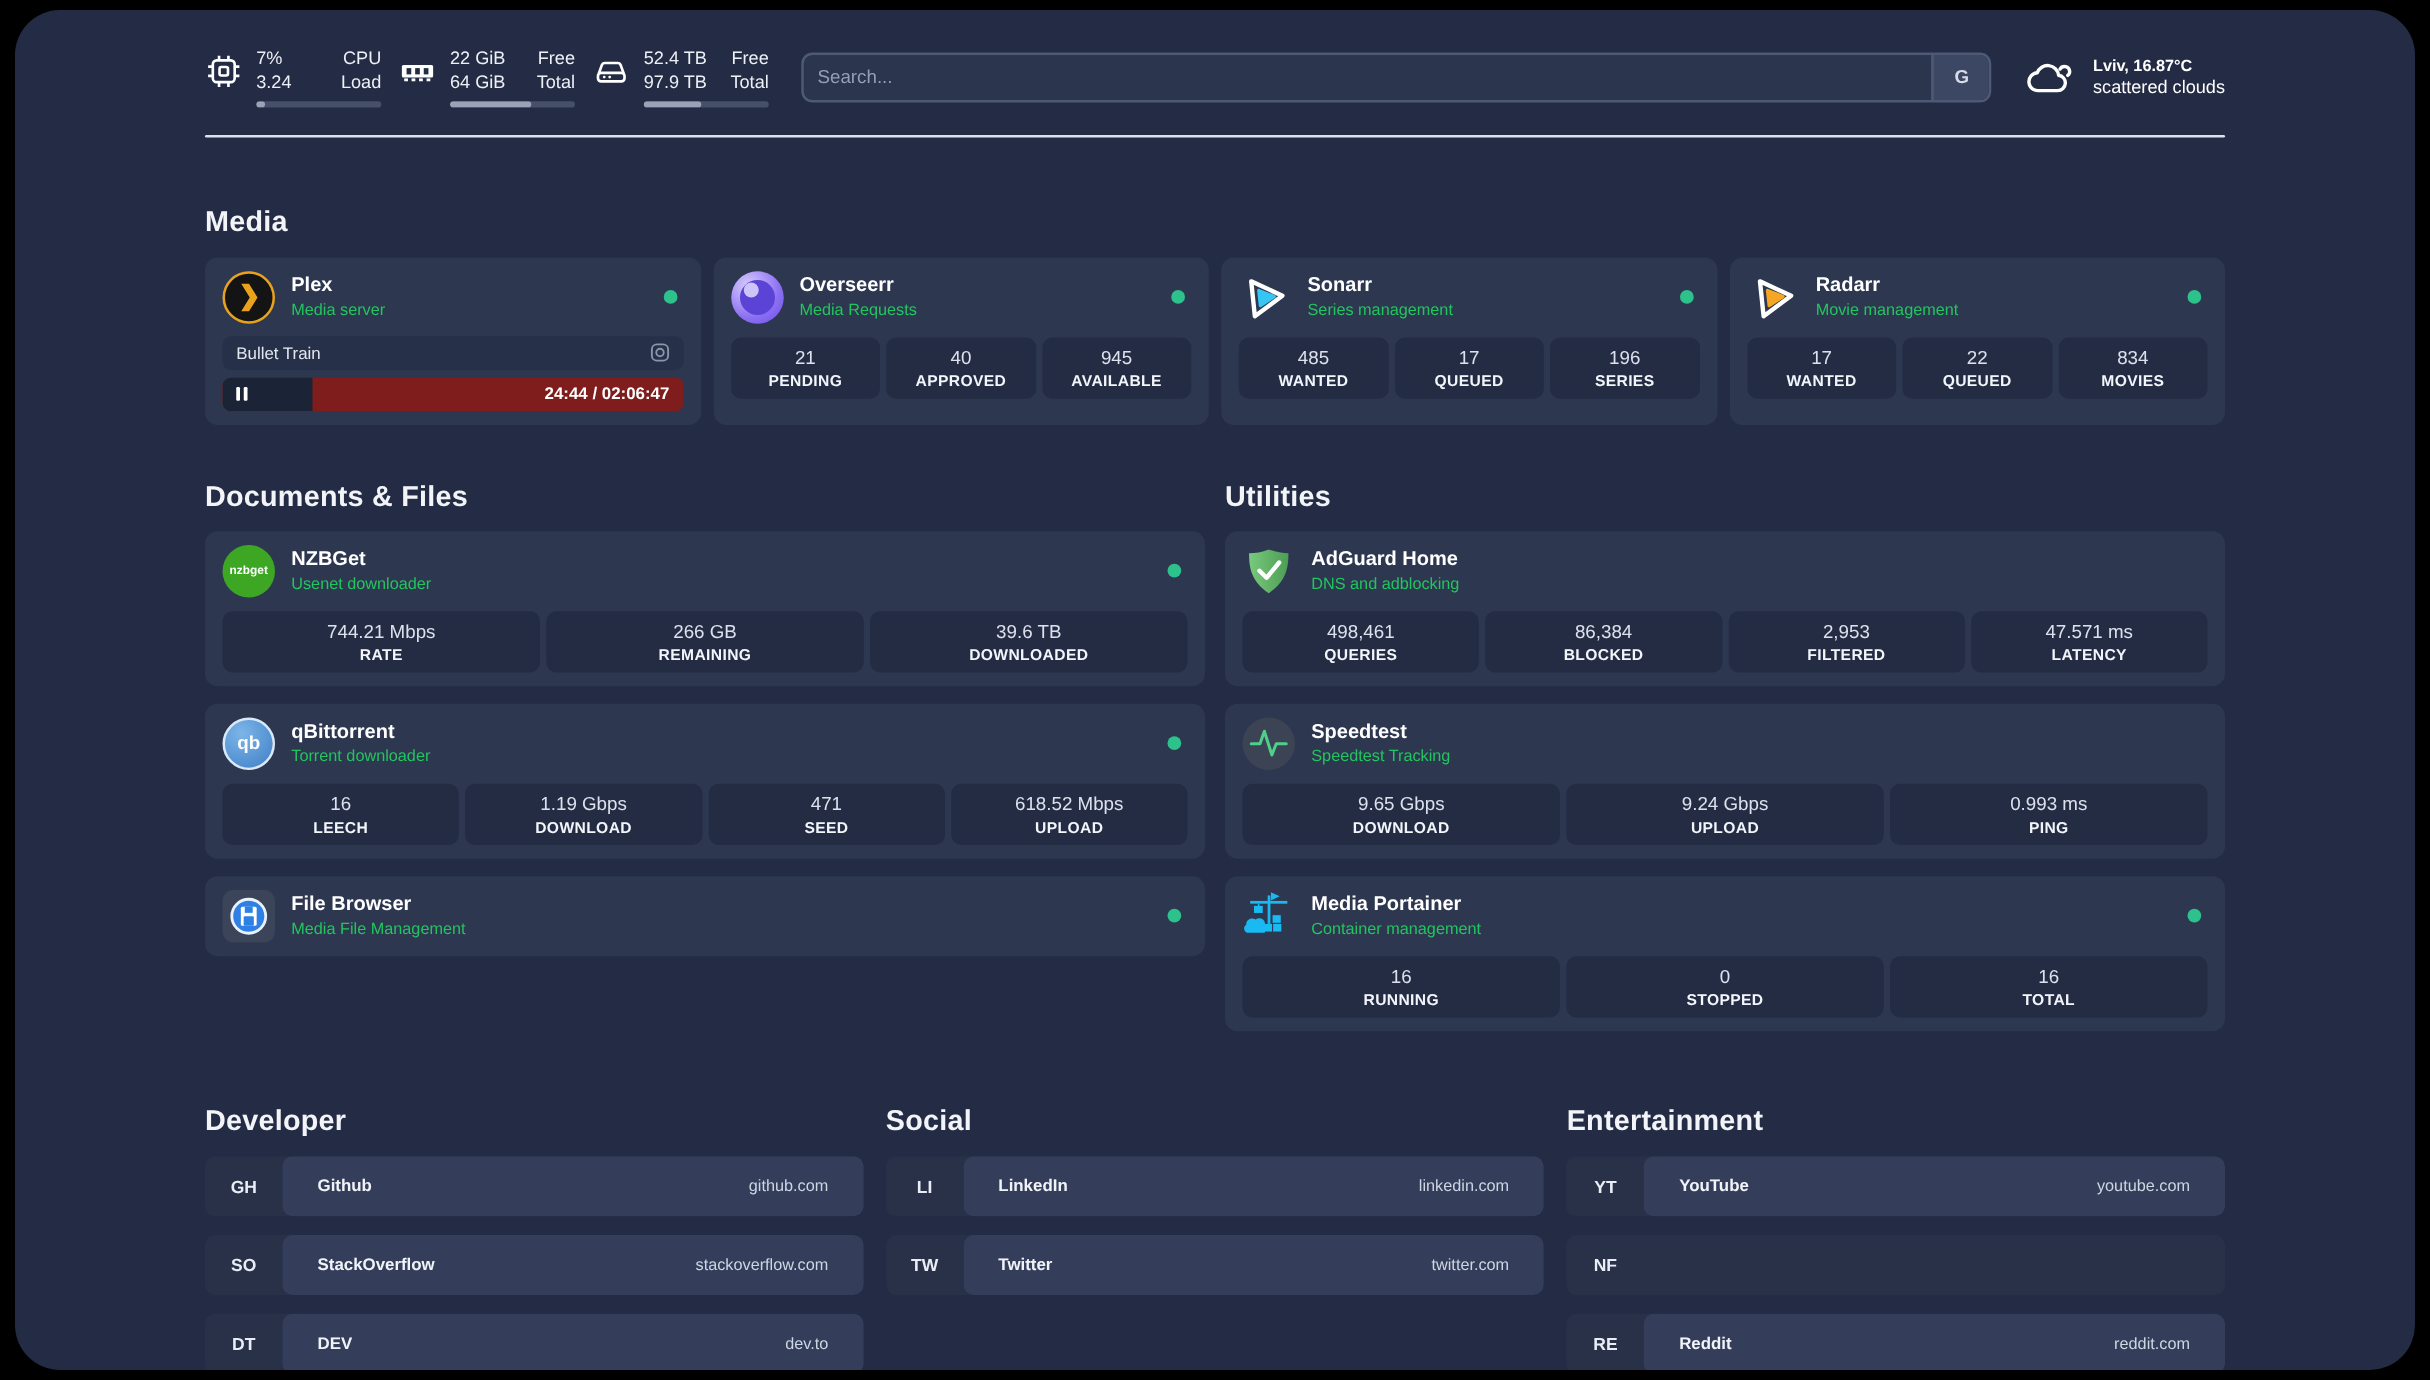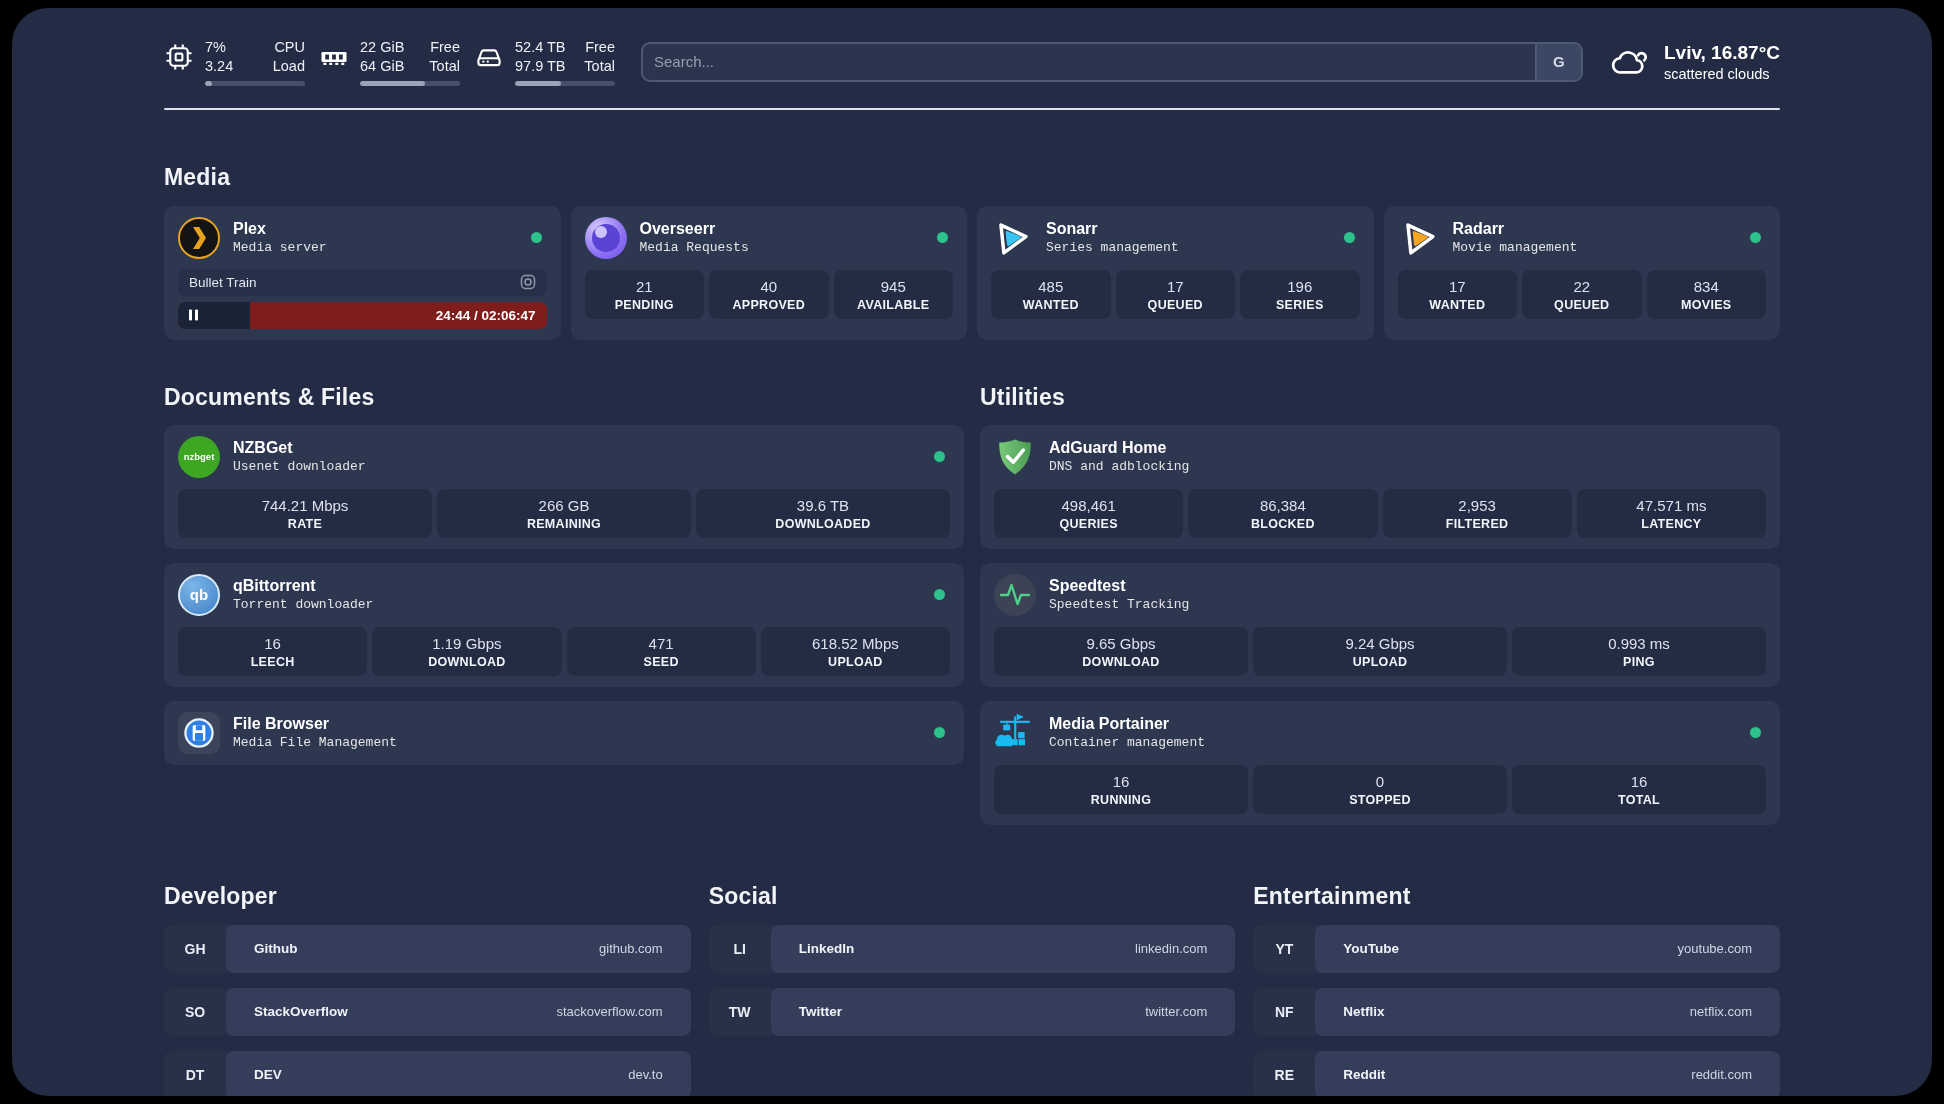--- a/index.html
+++ b/index.html
@@ -26,35 +26,35 @@
                background:#2b354e; display:flex; align-items:stretch; overflow:hidden; }
   .searchbar input { flex:1; background:transparent; border:none; outline:none;
                      color:#e8ecf4; font-size:15px; padding:0 11px; font-family:inherit; }
   .searchbar input::placeholder { color:#959eb2; }
   .search-engine { width:46px; background:#3c4763; border-left:2px solid #4e5976;
                    display:flex; align-items:center; justify-content:center;
                    color:#d7dce8; font-size:15px; font-weight:bold; cursor:pointer; }
 
   .weather { display:flex; align-items:center; gap:13px; color:#fff; }
   .weather svg { width:42px; height:32px; display:block; }
-  .weather-line1 { font-size:19px; font-weight:600; }
+  .weather-line1 { font-size:13px; font-weight:600; }
   .weather-line2 { font-size:14.5px; margin-top:2px; }
 
   .divider { margin-top:22px; height:2px; background:#dde1e9; border-radius:1px; }
 
   
   .section-title { font-size:23px; font-weight:600; color:#f2f4f8; letter-spacing:.2px; }
   .media-section { margin-top:54px; }
   .media-grid { display:grid; grid-template-columns:repeat(4,1fr); gap:10px; margin-top:15px; }
 
   .card { background:#2d3750; border-radius:10px; padding:11px 14px; cursor:pointer; }
   .card-header { display:flex; align-items:center; gap:13px; }
   .card-titles { flex:1; min-width:0; }
   .card-title { font-size:16px; font-weight:600; color:#fff; }
-  .card-sub { font-size:13px; color:#e5e5e5; margin-top:2px;font-family:Liberation Mono, monospace; }
+  .card-sub { font-size:13px; color:#22c55e; margin-top:2px; }
   .status-dot { width:11px; height:11px; border-radius:50%; background:#2dc18c; flex:none; margin-right:5px; }
 
   .stat-row { display:grid; gap:5px; margin-top:11px; }
   .cols-3 { grid-template-columns:repeat(3,1fr); }
   .cols-4 { grid-template-columns:repeat(4,1fr); }
   .stat { background:#232c43; border-radius:8px; padding:8px 4px 7px; text-align:center; }
   .stat-value { font-size:15px; color:#dce1ed; }
   .stat-label { font-size:12.5px; font-weight:700; color:#f2f5fa; margin-top:3px; letter-spacing:.3px; }
 
   
@@ -572,24 +572,20 @@
       <div class="section-title">Entertainment</div>
       <div class="link-row">
         <span class="link-abbr">YT</span>
         <span class="link-main">
               <span class="link-name">YouTube</span>
               <span class="link-domain">youtube.com</span>
             </span>
       </div>
       <div class="link-row">
         <span class="link-abbr">NF</span>
-        <span class="link-main">
-              <span class="link-name">Netflix</span>
-              <span class="link-domain">netflix.com</span>
-            </span>
       </div>
       <div class="link-row">
         <span class="link-abbr">RE</span>
         <span class="link-main">
               <span class="link-name">Reddit</span>
               <span class="link-domain">reddit.com</span>
             </span>
       </div>
     </div>
   </div>

